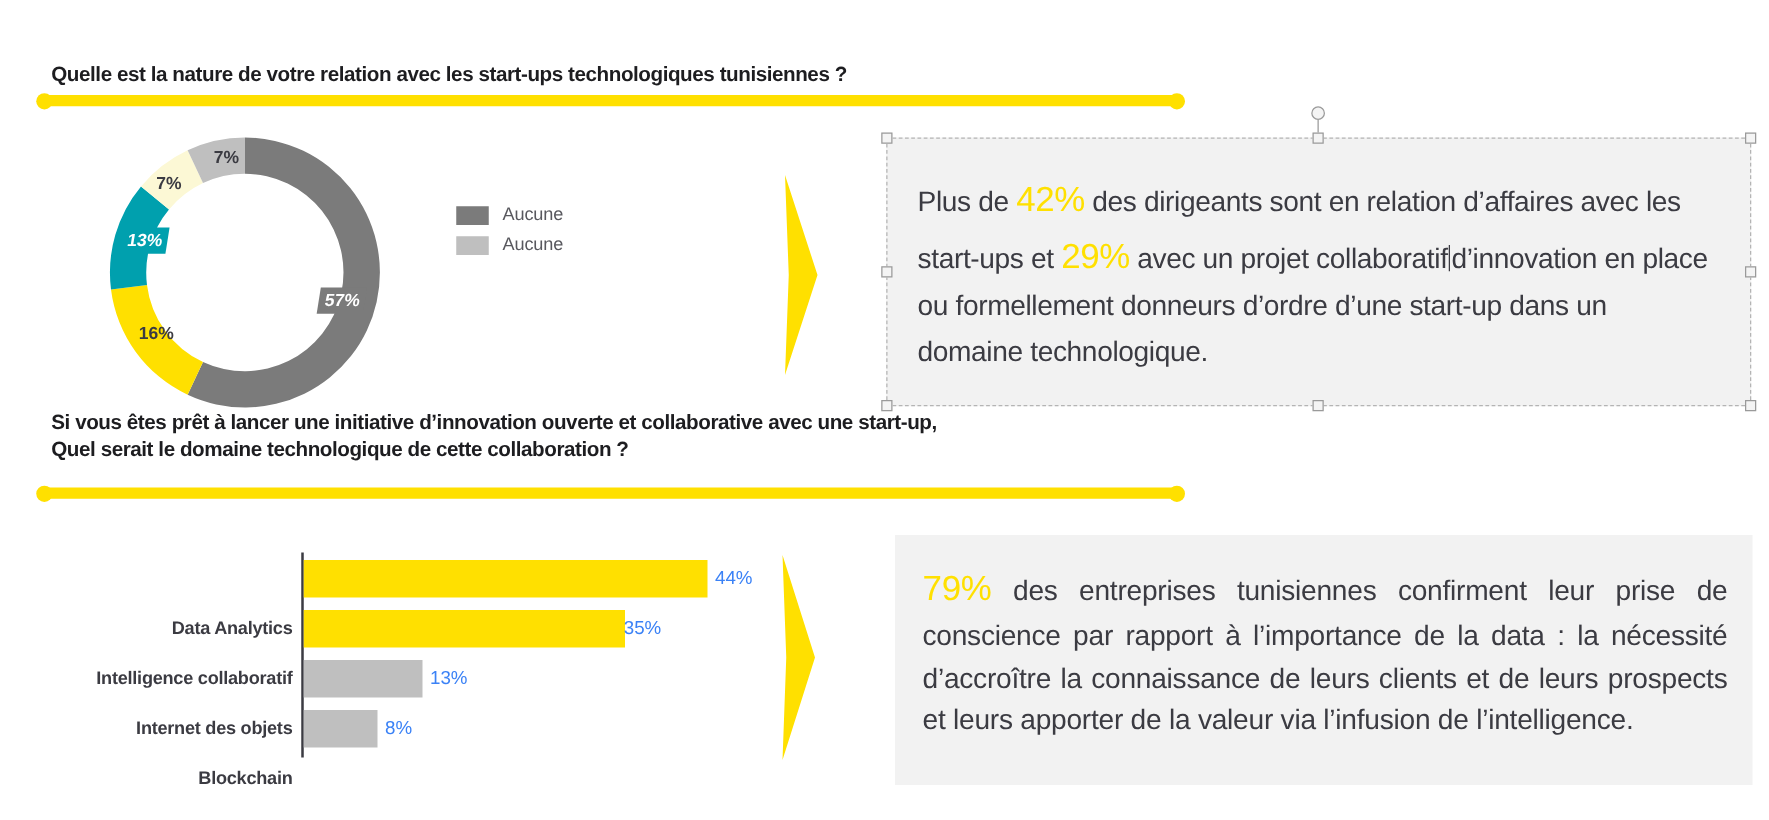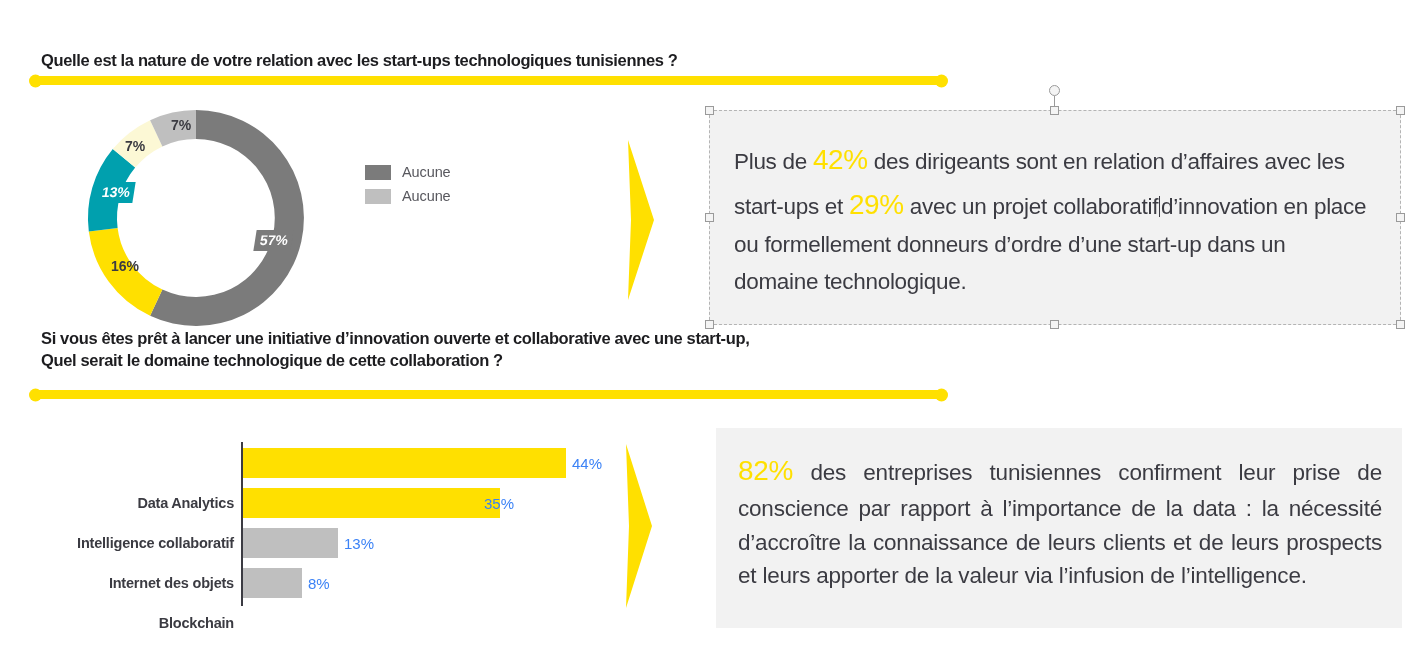--- a/index.html
+++ b/index.html
@@ -300,21 +300,21 @@
 
   <div class="bar-row" style="top:8px;">
     <span class="bar-cat">Data Analytics</span>
     <span class="bar-fill" style="width:323px; background:#FFE000;"></span>
     <span class="bar-val" style="left:532px;">44%</span>
   </div>
 
   <div class="bar-row" style="top:48px;">
     <span class="bar-cat">Intelligence collaboratif</span>
     <span class="bar-fill" style="width:257px; background:#FFE000;"></span>
-    <span class="bar-val" style="left:444px;">35%</span>
+    <span class="bar-val" style="left:459px;">35%</span>
   </div>
 
   <div class="bar-row" style="top:88px;">
     <span class="bar-cat">Internet des objets</span>
     <span class="bar-fill" style="width:95px; background:#BFBFBF;"></span>
     <span class="bar-val" style="left:304px;">13%</span>
   </div>
 
   <div class="bar-row" style="top:128px;">
     <span class="bar-cat">Blockchain</span>
@@ -323,14 +323,14 @@
   </div>
 </div>
 
 <div class="arrow" id="arrow2">
   <svg viewBox="0 0 42 164" preserveAspectRatio="none">
     <path d="M 8 0 L 34 82 L 8 164 L 11 82 Z" fill="#FFE000"></path>
   </svg>
 </div>
 
 <div class="callout" id="callout2">
-  <div class="body"><span class="hl">82%</span><span> des entreprises tunisiennes confirment leur prise de conscience par rapport à l’importance de la data :  la nécessité d’accroître la connaissance de leurs clients et de leurs prospects et leurs apporter de la valeur via l’infusion de l’intelligence.</span></div>
+  <div class="body"><span class="hl">79%</span><span> des entreprises tunisiennes confirment leur prise de conscience par rapport à l’importance de la data :  la nécessité d’accroître la connaissance de leurs clients et de leurs prospects et leurs apporter de la valeur via l’infusion de l’intelligence.</span></div>
 </div>
 
 </body></html>

